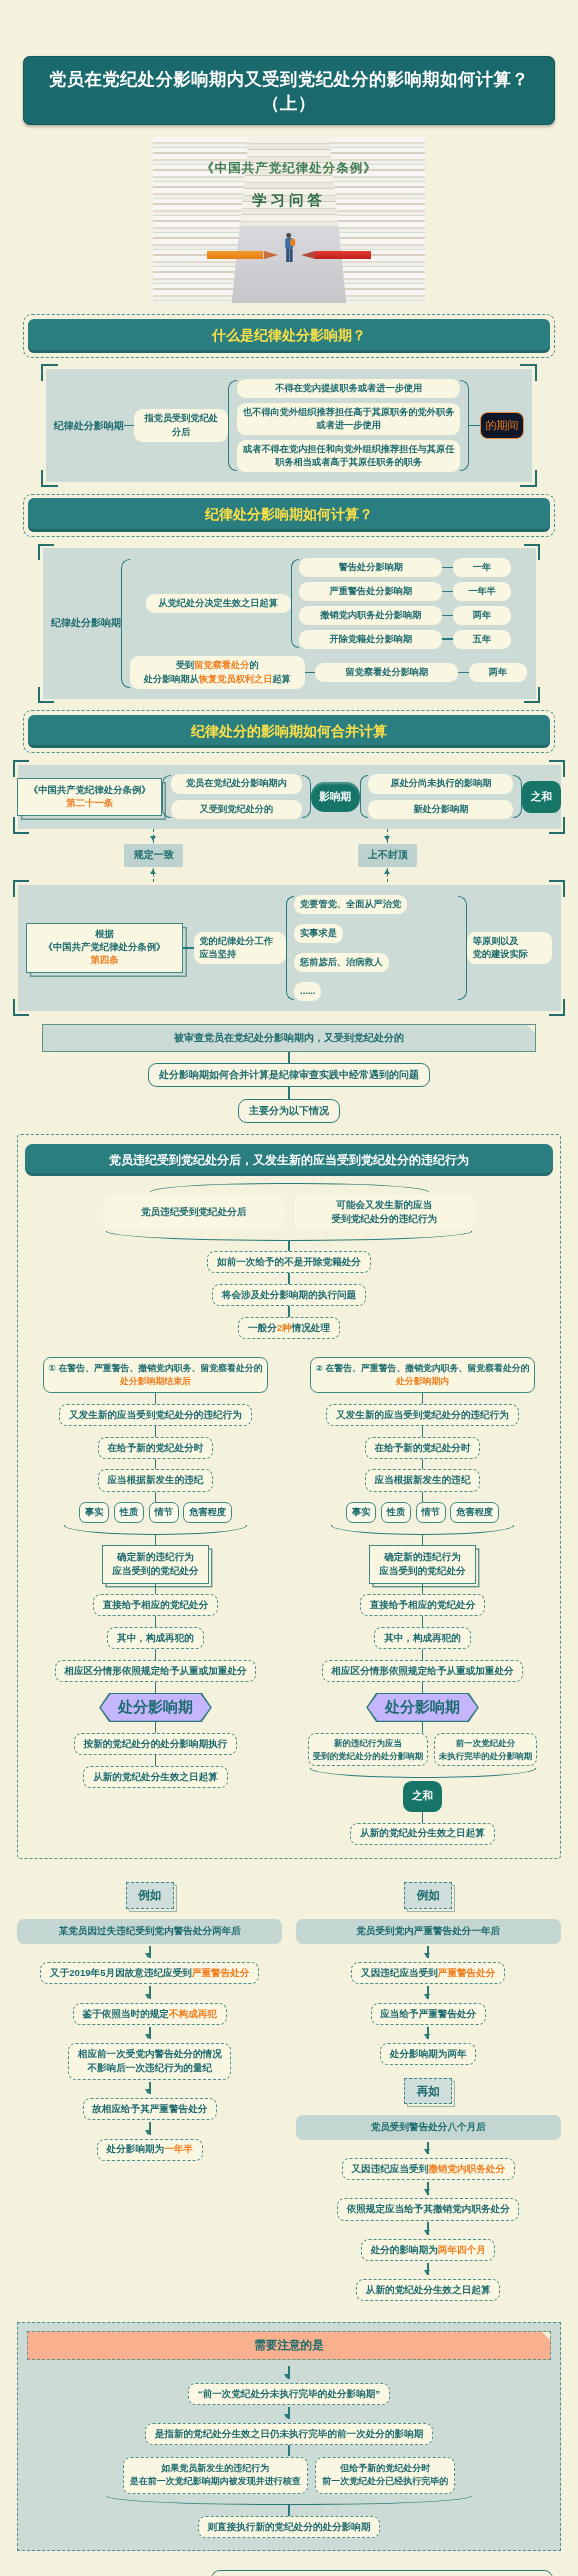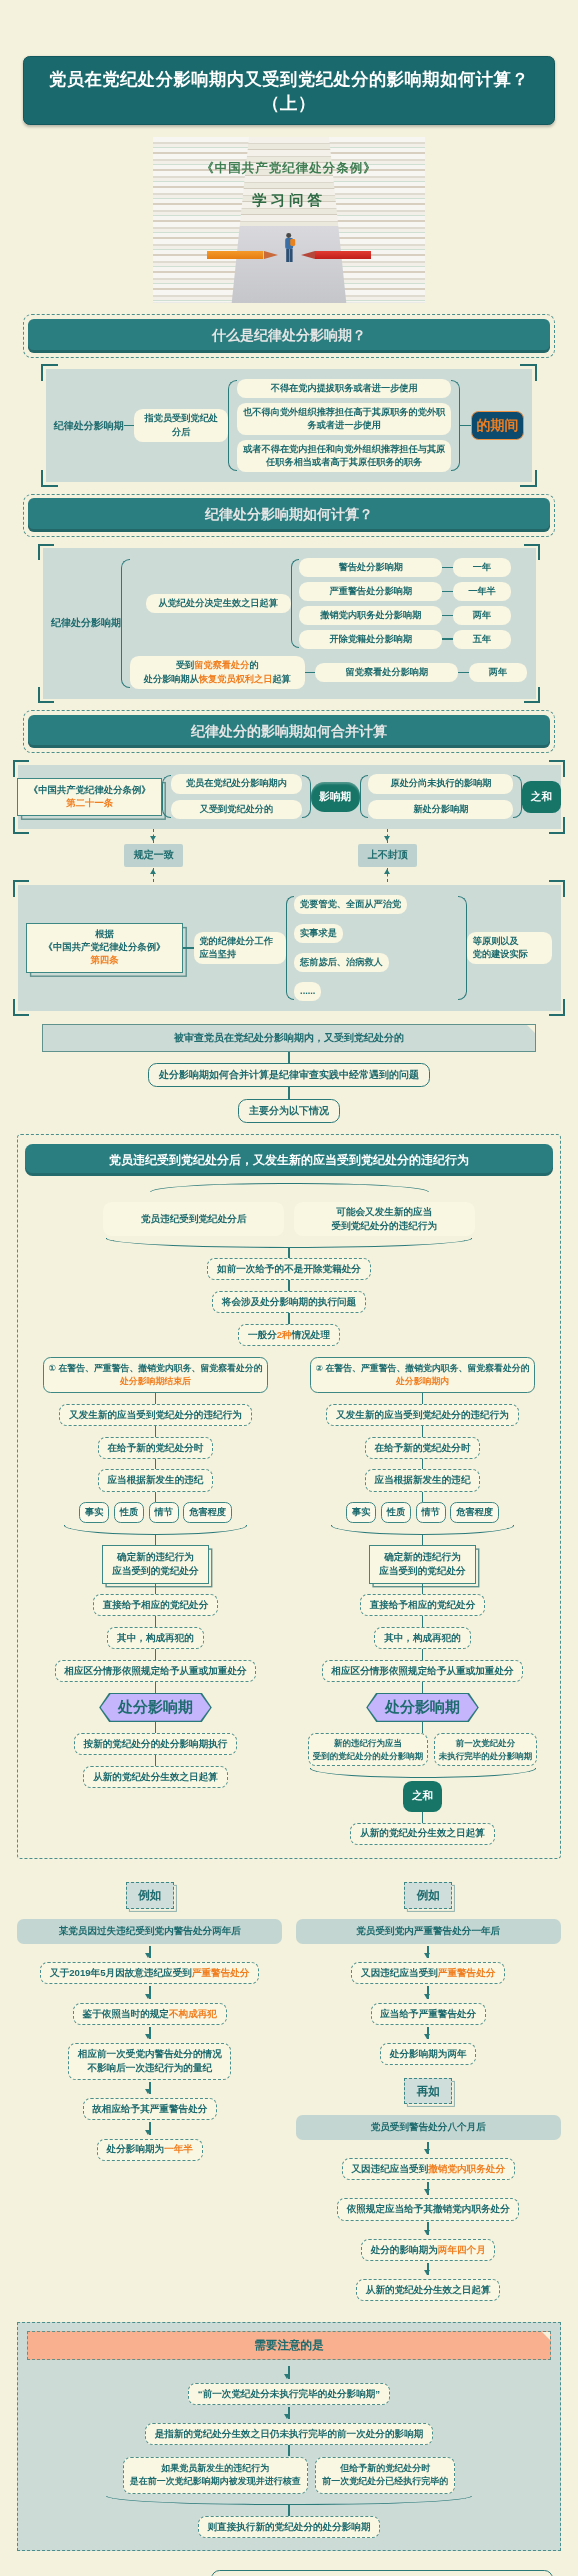--- a/index.html
+++ b/index.html
@@ -22,36 +22,36 @@
 .pencil.pl::after{content:'';position:absolute;right:-14.5px;top:0;border-left:14.5px solid #c96b3a;border-top:4.3px solid transparent;border-bottom:4.3px solid transparent}
 .pencil.pr{right:54px;width:56px;background:linear-gradient(#e23b31,#c01f1a)}
 .pencil.pr::before{content:'';position:absolute;left:-14.5px;top:0;border-right:14.5px solid #b5473a;border-top:4.3px solid transparent;border-bottom:4.3px solid transparent}
 .figure{position:absolute;left:50%;top:96px;transform:translateX(-50%);width:9.6px;height:31px}
 .figure .head{position:absolute;top:0;left:2.4px;width:4.8px;height:4.8px;border-radius:50%;background:#4a4a4a}
 .figure .torso{position:absolute;top:4.8px;left:1px;width:7.7px;height:11.6px;background:#3a6ea5;border-radius:1.9px}
 .figure .pack{position:absolute;top:5.8px;left:5.8px;width:4.8px;height:7.7px;background:#e8821e;border-radius:1.4px}
 .figure .legs{position:absolute;top:16.4px;left:2.4px;width:2.4px;height:12.5px;background:#2d4f74;box-shadow:3.4px 0 0 #2d4f74}
 
 .sec{margin:11.6px 23px 0;border:1.5px dashed #4a8f8c;border-radius:8.7px;padding:3.9px}
-.sec-in{background:#2b7e80;border-radius:5.8px;color:#e5e5e5;font-weight:700;font-size:14px;text-align:center;padding:7.7px 1.9px;box-shadow:inset 0 -2.9px 0 rgba(0,0,0,.18)}
+.sec-in{background:#2b7e80;border-radius:5.8px;color:#fde047;font-weight:700;font-size:14px;text-align:center;padding:7.7px 1.9px;box-shadow:inset 0 -2.9px 0 rgba(0,0,0,.18)}
 
 .panel{position:relative;margin:11.6px auto 0;background:#cddbd7;padding:9.6px 7.7px}
 .panel::before{content:'';position:absolute;top:-4.8px;left:-4.8px;width:14.5px;height:14.5px;border-top:2.4px solid #256e6e;border-left:2.4px solid #256e6e}
 .panel::after{content:'';position:absolute;bottom:-4.8px;right:-4.8px;width:14.5px;height:14.5px;border-bottom:2.4px solid #256e6e;border-right:2.4px solid #256e6e}
 .cr{position:absolute;inset:0;pointer-events:none}
 .cr::before{content:'';position:absolute;top:-4.8px;right:-4.8px;width:14.5px;height:14.5px;border-top:2.4px solid #256e6e;border-right:2.4px solid #256e6e}
 .cr::after{content:'';position:absolute;bottom:-4.8px;left:-4.8px;width:14.5px;height:14.5px;border-bottom:2.4px solid #256e6e;border-left:2.4px solid #256e6e}
 .row{display:flex;align-items:center;justify-content:center}
 .col{display:flex;flex-direction:column;justify-content:center}
 .hl{width:10.6px;height:1.5px;background:#2a7a7a;flex:none}
 .brl{width:8.7px;align-self:stretch;border:1.5px solid #2a7a7a;border-right:none;border-radius:8.7px 0 0 8.7px;flex:none;margin:1px 0}
 .brr{width:8.7px;align-self:stretch;border:1.5px solid #2a7a7a;border-left:none;border-radius:0 8.7px 8.7px 0;flex:none;margin:1px 0}
 .box{background:#f9f6e2;border-radius:8.7px;padding:2.9px 5.8px;font-size:9.2px;font-weight:700;color:#1d6b6e;text-align:center;line-height:1.45}
 .rootlbl{font-size:10px;font-weight:700;flex:none}
-.obox{background:#0c4a6e;border:1.4px solid #ef9140;color:#f07e1f;border-radius:7.7px;padding:4.8px 4.8px;font-weight:700;font-size:14px;flex:none}
+.obox{background:#0f172a;border:1.4px solid #ef9140;color:#f07e1f;border-radius:7.7px;padding:4.8px 4.8px;font-weight:400;font-size:11px;flex:none}
 .ln{display:block}
 .orange{color:#f07e1f}
 .p1{width:486px}
 .p1 .items{width:229px;gap:4.8px;display:flex;flex-direction:column}
 .p2{width:493px}
 .p2 .rows{display:flex;flex-direction:column;gap:4.8px}
 .nm{width:143px;flex:none}
 .vb{width:58px;flex:none}
 .p3{width:543px;padding:9.6px 4.8px}
 .rulebox{background:#f9f6e2;border:1.4px solid #3d8784;padding:4.8px 5.8px;text-align:center;font-size:9.4px;font-weight:700;flex:none;box-shadow:3.9px 3.9px 0 -1.4px #cddbd7,3.9px 3.9px 0 0 #5f918d}
@@ -71,25 +71,25 @@
 .notebox{margin:13.5px 42px 0;background:#cddbd7;border:1.2px solid #5f918d;padding:5.8px;text-align:center;font-size:10px;font-weight:700;position:relative}
 .fold::after{content:'';position:absolute;top:0;right:0;border-top:8.7px solid #f4f1dd;border-left:8.7px solid transparent}
 .arrline{width:1.5px;height:11.6px;background:#2a7a7a;margin:0 auto}
 .qbox{width:fit-content;margin:0 auto;border:1.4px solid #2a7a7a;border-radius:8.7px;background:#f7f4e1;padding:3.9px 9.6px;font-size:10px;font-weight:700}
 
 .bigpanel{margin:11.6px 17.3px 0;border:1.5px dashed #4a8f8c;border-radius:3.9px;padding:8.7px 6.7px 13.5px;display:flex;flex-direction:column;align-items:center}
 .bp-head{align-self:stretch;background:#2b7e80;border-radius:7.7px;color:#fff;font-weight:700;font-size:12px;text-align:center;padding:7.7px 1.9px;box-shadow:inset 0 -2.9px 0 rgba(0,0,0,.15)}
 .cap{height:9.6px;border:1.5px solid #2a7a7a;border-bottom:none;border-top-left-radius:50% 100%;border-top-right-radius:50% 100%;margin-top:6.7px}
 .cup{height:9.6px;border:1.5px solid #2a7a7a;border-top:none;border-bottom-left-radius:50% 100%;border-bottom-right-radius:50% 100%;margin-top:1.9px}
 .w290{width:279px}.w380{width:366px}.w190{width:183px}.w235{width:226px}
-.prerow{display:flex;gap:9.6px;margin-top:10px;align-items:stretch}
+.prerow{display:flex;gap:9.6px;margin-top:3px;align-items:stretch}
 .pre{width:181px;display:flex;flex-direction:column;justify-content:center;font-size:9.6px}
 .vl{width:1.5px;height:10.6px;background:#2a7a7a}
 .dbox{border:1.5px dashed #4a8f8b;border-radius:7.7px;background:#f9f6e2;padding:2.9px 8.7px;font-size:9.6px;font-weight:700;text-align:center;width:fit-content;line-height:1.5}
-.cols{display:flex;gap:6px;margin-top:11px;align-self:stretch}
+.cols{display:flex;gap:6px;margin-top:18px;align-self:stretch}
 .fcol{flex:1;display:flex;flex-direction:column;align-items:center}
 .headbox{border:1.5px solid #3d8784;border-radius:7.7px;background:#f9f6e2;padding:3.9px 4.8px;font-size:8.9px;font-weight:700;text-align:center;line-height:1.5}
 .factors{display:flex;gap:4.8px}
 .fbox{border:1.3px solid #3d8784;border-radius:6.7px;background:#fbf9ea;padding:2.9px 4.8px;font-size:9.2px;font-weight:700}
 .confirm{background:#f9f6e2;border:1.4px solid #3d8784;padding:3.9px 9.6px;font-size:9.6px;font-weight:700;text-align:center;box-shadow:3.4px 3.4px 0 -1.4px #f4f1dd,3.4px 3.4px 0 0 #5f918d;line-height:1.5}
 .hex{display:inline-block;background:#2a7a7a;clip-path:polygon(9% 0,91% 0,100% 50%,91% 100%,9% 100%,0 50%)}
 .hex>span{display:block;margin:1.5px;background:#c4b5fd;clip-path:polygon(9% 0,91% 0,100% 50%,91% 100%,9% 100%,0 50%);padding:3.9px 17.3px;font-size:15px;font-weight:700}
 .sumrow{display:flex;gap:5.8px;align-items:flex-end}
 .s2l{font-size:8.5px;padding:2.9px 3.9px;display:flex;flex-direction:column;justify-content:center}
 

